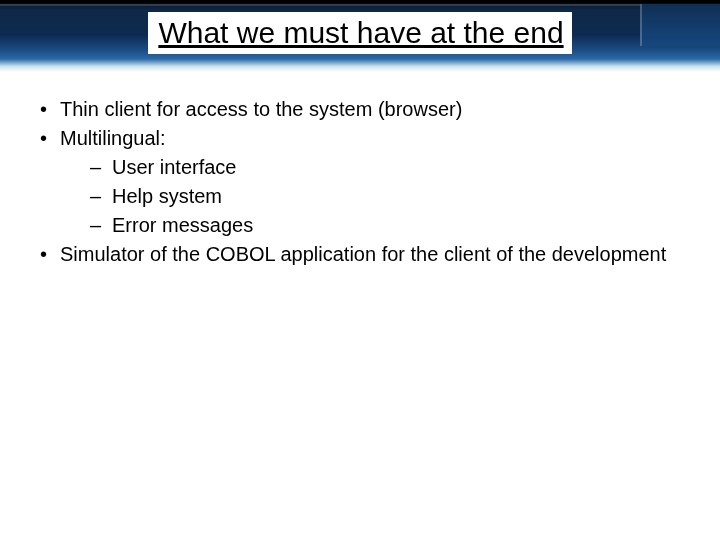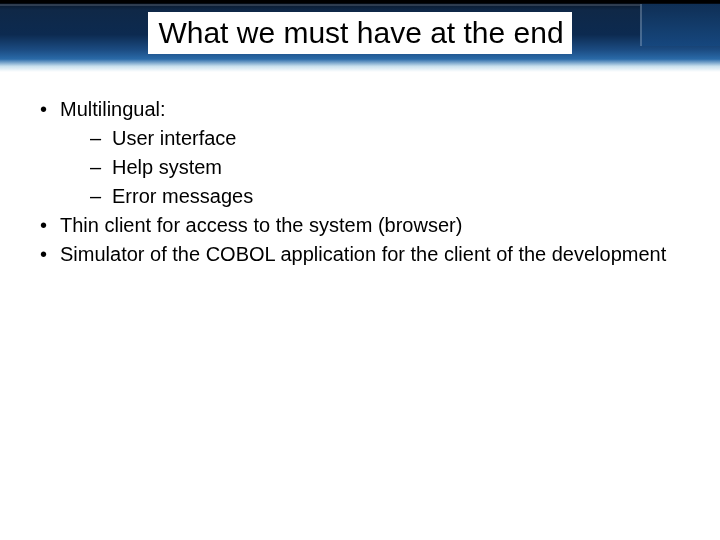--- a/index.html
+++ b/index.html
@@ -46,20 +46,21 @@
   .title {
     position: relative;
     z-index: 2;
     background: #ffffff;
     color: #000000;
     font-size: 30px;
     font-weight: 400;
     line-height: 42px;
     padding: 0 8px 0 10px;
     margin-top: 2px;
+    text-decoration: underline;
   }
   .content {
     padding: 24px 34px 0 34px;
     color: #000000;
     font-size: 20px;
     line-height: 1.35;
   }
   ul.bullets {
     list-style: none;
   }
@@ -95,33 +96,33 @@
 <body>
 
 <div class="header-band">
   <div class="header-aside"></div>
   <div class="title">What we must have at the end</div>
 </div>
 
 <div class="content">
   <ul class="bullets">
     <li>
+      <span>Thin client for access to the system (browser)</span>
+    </li>
+    <li>
       <span>Multilingual:</span>
       <ul class="dashes">
         <li>
           <span>User interface</span>
         </li>
         <li>
           <span>Help system</span>
         </li>
         <li>
           <span>Error messages</span>
         </li>
       </ul>
     </li>
     <li>
-      <span>Thin client for access to the system (browser)</span>
-    </li>
-    <li>
       <span>Simulator of the COBOL application for the client of the development</span>
     </li>
   </ul>
 </div>
 
 </body></html>

